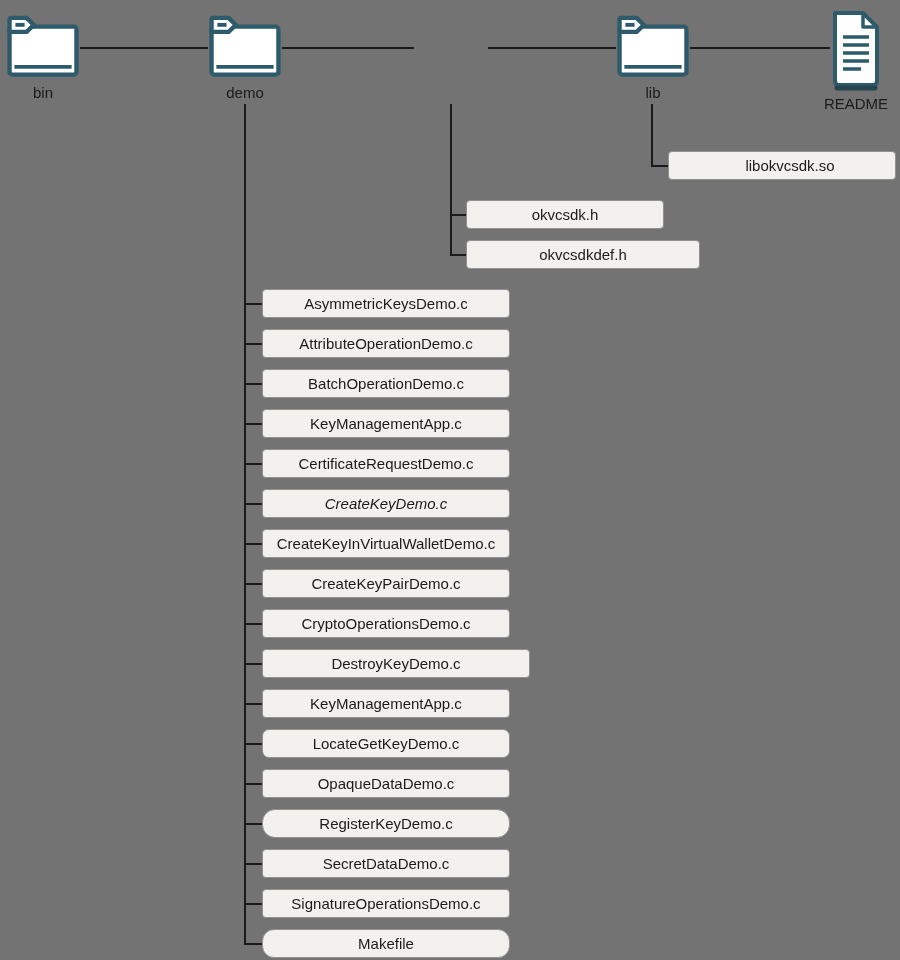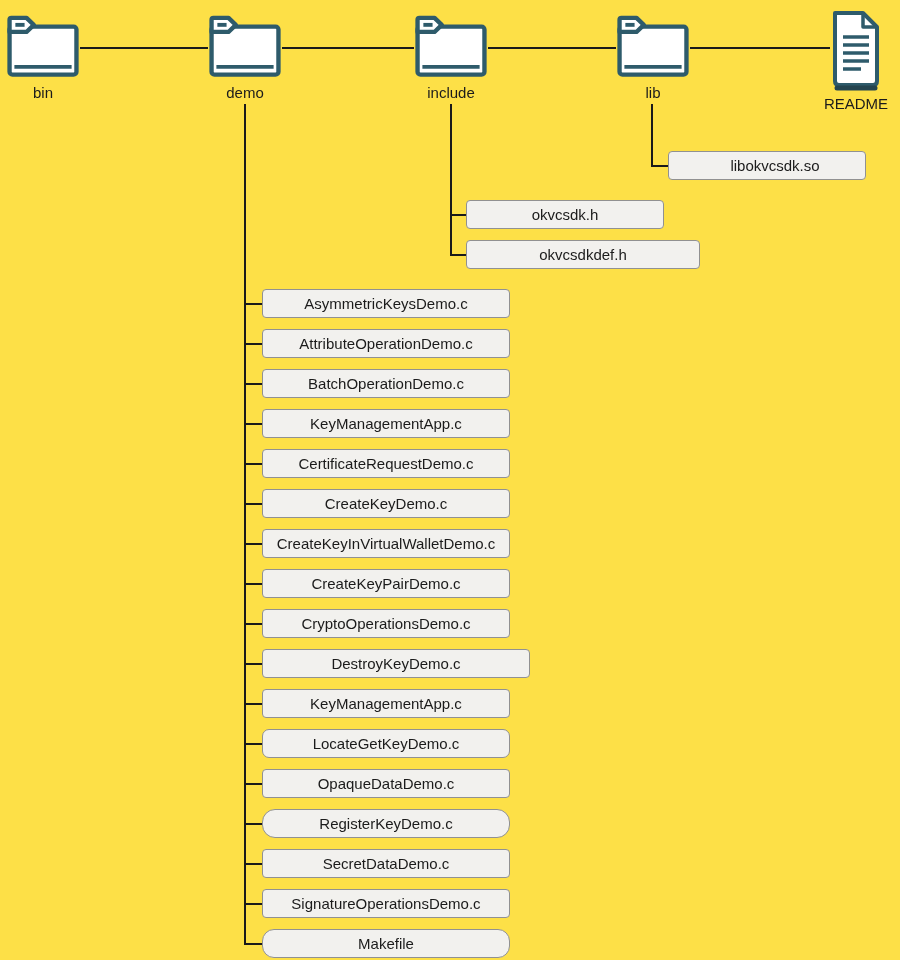--- a/index.html
+++ b/index.html
@@ -1,19 +1,19 @@
 <!DOCTYPE html>
 <html style="--line: #1a1a1a; --box-fill: #f2f1ee; --box-border: #919191; --text: #1b1b1b;"><head>
 <meta charset="utf-8">
 <style>
   html,body{margin:0;padding:0;background:#ffffff;}
   .canvas{
     position:relative;
     width:900px;height:960px;
-    background:#fde047;
+    background:#737373;
     font-family:"Liberation Sans","DejaVu Sans",sans-serif;
     overflow:hidden;
   }
   .hline{position:absolute;height:2px;background:var(--line,#1a1a1a);}
   .vline{position:absolute;width:2px;background:var(--line,#1a1a1a);}
   .node{position:absolute;}
   .node svg{display:block;}
   .nlabel{
     position:absolute;left:50%;transform:translateX(-50%);
     white-space:nowrap;font-size:15px;color:var(--text,#1b1b1b);
@@ -54,29 +54,20 @@
   <div class="node" style="left:208px;top:14px;width:74px">
     <svg width="74" height="64" viewBox="0 0 76 66">
       <rect x="3.5" y="13" width="69" height="49.5" rx="3" fill="#ffffff" stroke="#2e5b6b" stroke-width="4.5"></rect>
       <path d="M3.5 18.5 L3.5 6 Q3.5 4 5.5 4 L21 4 L28.5 11.2 L21 18.5 Z" fill="#ffffff" stroke="#2e5b6b" stroke-width="4.5" stroke-linejoin="round"></path>
       <line x1="9.5" y1="11.2" x2="19" y2="11.2" stroke="#2e5b6b" stroke-width="4"></line>
       <line x1="8.5" y1="54.5" x2="67.5" y2="54.5" stroke="#2e5b6b" stroke-width="4"></line>
     </svg>
     <div class="nlabel" style="top:70px">demo</div>
   </div>
 
-  <div class="node" style="left:414px;top:14px;width:74px">
-    <svg width="74" height="64" viewBox="0 0 76 66">
-      <rect x="3.5" y="13" width="69" height="49.5" rx="3" fill="#ffffff" stroke="#2e5b6b" stroke-width="4.5"></rect>
-      <path d="M3.5 18.5 L3.5 6 Q3.5 4 5.5 4 L21 4 L28.5 11.2 L21 18.5 Z" fill="#ffffff" stroke="#2e5b6b" stroke-width="4.5" stroke-linejoin="round"></path>
-      <line x1="9.5" y1="11.2" x2="19" y2="11.2" stroke="#2e5b6b" stroke-width="4"></line>
-      <line x1="8.5" y1="54.5" x2="67.5" y2="54.5" stroke="#2e5b6b" stroke-width="4"></line>
-    </svg>
-    <div class="nlabel" style="top:70px">include</div>
-  </div>
 
   <div class="node" style="left:616px;top:14px;width:74px">
     <svg width="74" height="64" viewBox="0 0 76 66">
       <rect x="3.5" y="13" width="69" height="49.5" rx="3" fill="#ffffff" stroke="#2e5b6b" stroke-width="4.5"></rect>
       <path d="M3.5 18.5 L3.5 6 Q3.5 4 5.5 4 L21 4 L28.5 11.2 L21 18.5 Z" fill="#ffffff" stroke="#2e5b6b" stroke-width="4.5" stroke-linejoin="round"></path>
       <line x1="9.5" y1="11.2" x2="19" y2="11.2" stroke="#2e5b6b" stroke-width="4"></line>
       <line x1="8.5" y1="54.5" x2="67.5" y2="54.5" stroke="#2e5b6b" stroke-width="4"></line>
     </svg>
     <div class="nlabel" style="top:70px">lib</div>
   </div>
@@ -99,21 +90,21 @@
     <div class="filebox" style="left: 262px; top: 289px; width: 248px;">AsymmetricKeysDemo.c</div>
     <div class="hline" style="left: 244px; top: 343px; width: 18px;"></div>
     <div class="filebox" style="left: 262px; top: 329px; width: 248px;">AttributeOperationDemo.c</div>
     <div class="hline" style="left: 244px; top: 383px; width: 18px;"></div>
     <div class="filebox" style="left: 262px; top: 369px; width: 248px;">BatchOperationDemo.c</div>
     <div class="hline" style="left: 244px; top: 423px; width: 18px;"></div>
     <div class="filebox" style="left: 262px; top: 409px; width: 248px;">KeyManagementApp.c</div>
     <div class="hline" style="left: 244px; top: 463px; width: 18px;"></div>
     <div class="filebox" style="left: 262px; top: 449px; width: 248px;">CertificateRequestDemo.c</div>
     <div class="hline" style="left: 244px; top: 503px; width: 18px;"></div>
-    <div class="filebox" style="left: 262px; top: 489px; width: 248px;">CreateKeyDemo.c</div>
+    <div class="filebox" style="left: 262px; top: 489px; width: 248px; font-style: italic;">CreateKeyDemo.c</div>
     <div class="hline" style="left: 244px; top: 543px; width: 18px;"></div>
     <div class="filebox" style="left: 262px; top: 529px; width: 248px;">CreateKeyInVirtualWalletDemo.c</div>
     <div class="hline" style="left: 244px; top: 583px; width: 18px;"></div>
     <div class="filebox" style="left: 262px; top: 569px; width: 248px;">CreateKeyPairDemo.c</div>
     <div class="hline" style="left: 244px; top: 623px; width: 18px;"></div>
     <div class="filebox" style="left: 262px; top: 609px; width: 248px;">CryptoOperationsDemo.c</div>
     <div class="hline" style="left: 244px; top: 663px; width: 18px;"></div>
     <div class="filebox" style="left: 262px; top: 649px; width: 268px;">DestroyKeyDemo.c</div>
     <div class="hline" style="left: 244px; top: 703px; width: 18px;"></div>
     <div class="filebox" style="left: 262px; top: 689px; width: 248px;">KeyManagementApp.c</div>
@@ -127,14 +118,14 @@
     <div class="filebox" style="left: 262px; top: 849px; width: 248px;">SecretDataDemo.c</div>
     <div class="hline" style="left: 244px; top: 903px; width: 18px;"></div>
     <div class="filebox" style="left: 262px; top: 889px; width: 248px;">SignatureOperationsDemo.c</div>
     <div class="hline" style="left: 244px; top: 943px; width: 18px;"></div>
     <div class="filebox" style="left: 262px; top: 929px; width: 248px; border-radius: 12px;">Makefile</div>
     <div class="hline" style="left: 450px; top: 214px; width: 16px;"></div>
     <div class="filebox" style="left: 466px; top: 200px; width: 198px;">okvcsdk.h</div>
     <div class="hline" style="left: 450px; top: 254px; width: 16px;"></div>
     <div class="filebox" style="left: 466px; top: 240px; width: 234px;">okvcsdkdef.h</div>
     <div class="hline" style="left: 651px; top: 165px; width: 17px;"></div>
-    <div class="filebox" style="left: 668px; top: 151px; width: 198px; padding-left: 16px;">libokvcsdk.so</div>
+    <div class="filebox" style="left: 668px; top: 151px; width: 228px; padding-left: 16px;">libokvcsdk.so</div>
   </div>
 
 </body></html>

